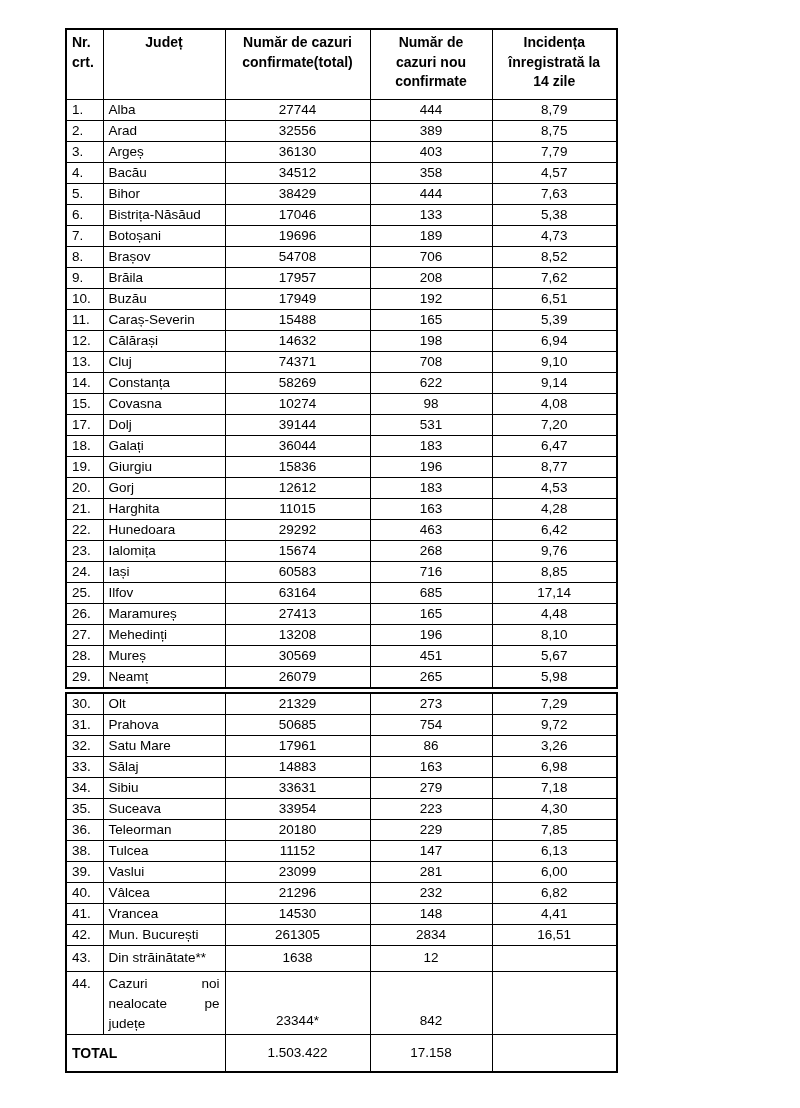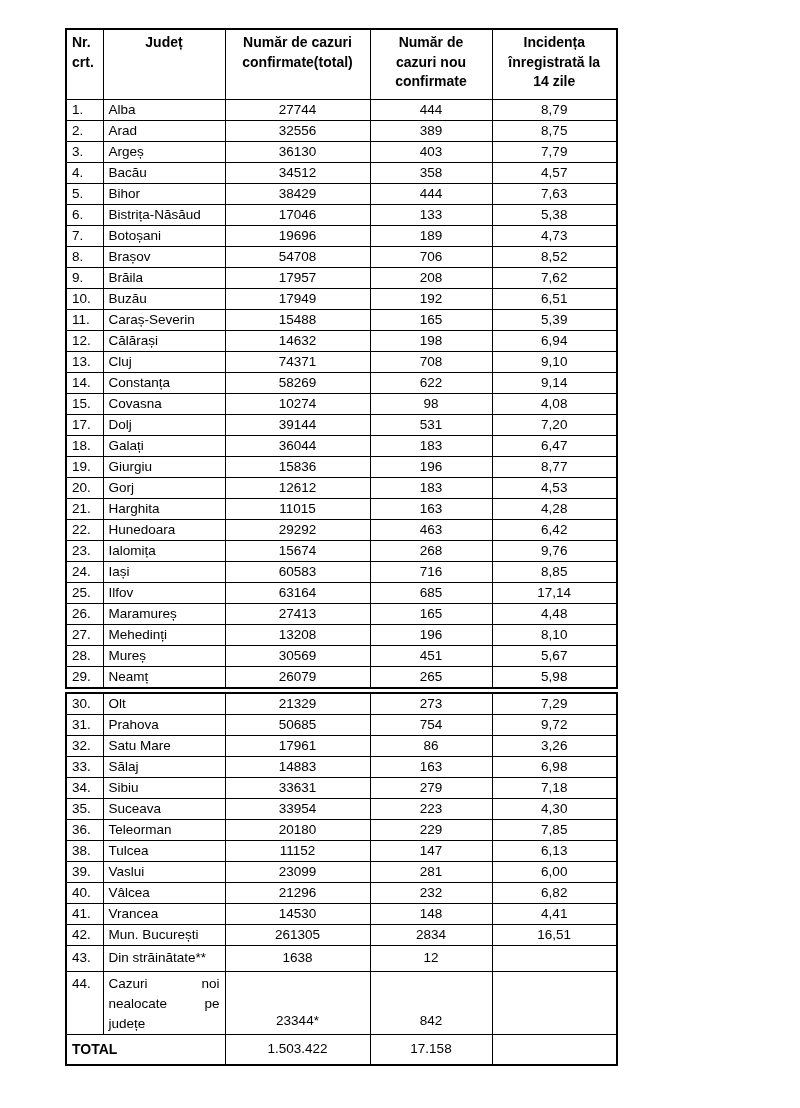--- a/index.html
+++ b/index.html
@@ -16,21 +16,21 @@
   th{font-size:14px;font-weight:bold;text-align:center;vertical-align:top;padding:3px 4px;line-height:1.4;white-space:pre-line;}
   th.th-nr{text-align:left;padding-left:5px;}
   td{font-size:13.5px;height:20px;line-height:16px;padding:0 5px;vertical-align:middle;}
   .cell-nr{text-align:left;}
   .cell-judet{text-align:left;}
   .cell-num{text-align:center;}
   tr.tall td{vertical-align:top;padding-top:2px;line-height:20px;}
   tr.tall td.cell-num{vertical-align:bottom;padding-bottom:3px;}
   td.justify{text-align:justify;}
   .section-gap{height:3px;}
-  tr.total-row{height:31px;padding-left:13px;}
+  tr.total-row{height:38px;padding-left:13px;}
   td.total-label{font-weight:bold;font-size:14px;text-align:left;padding-left:5px;}
 </style>
 </head>
 <body>
 
 <div class="page">
 
   <table class="cases">
     <colgroup>
       <col class="c-nr">

